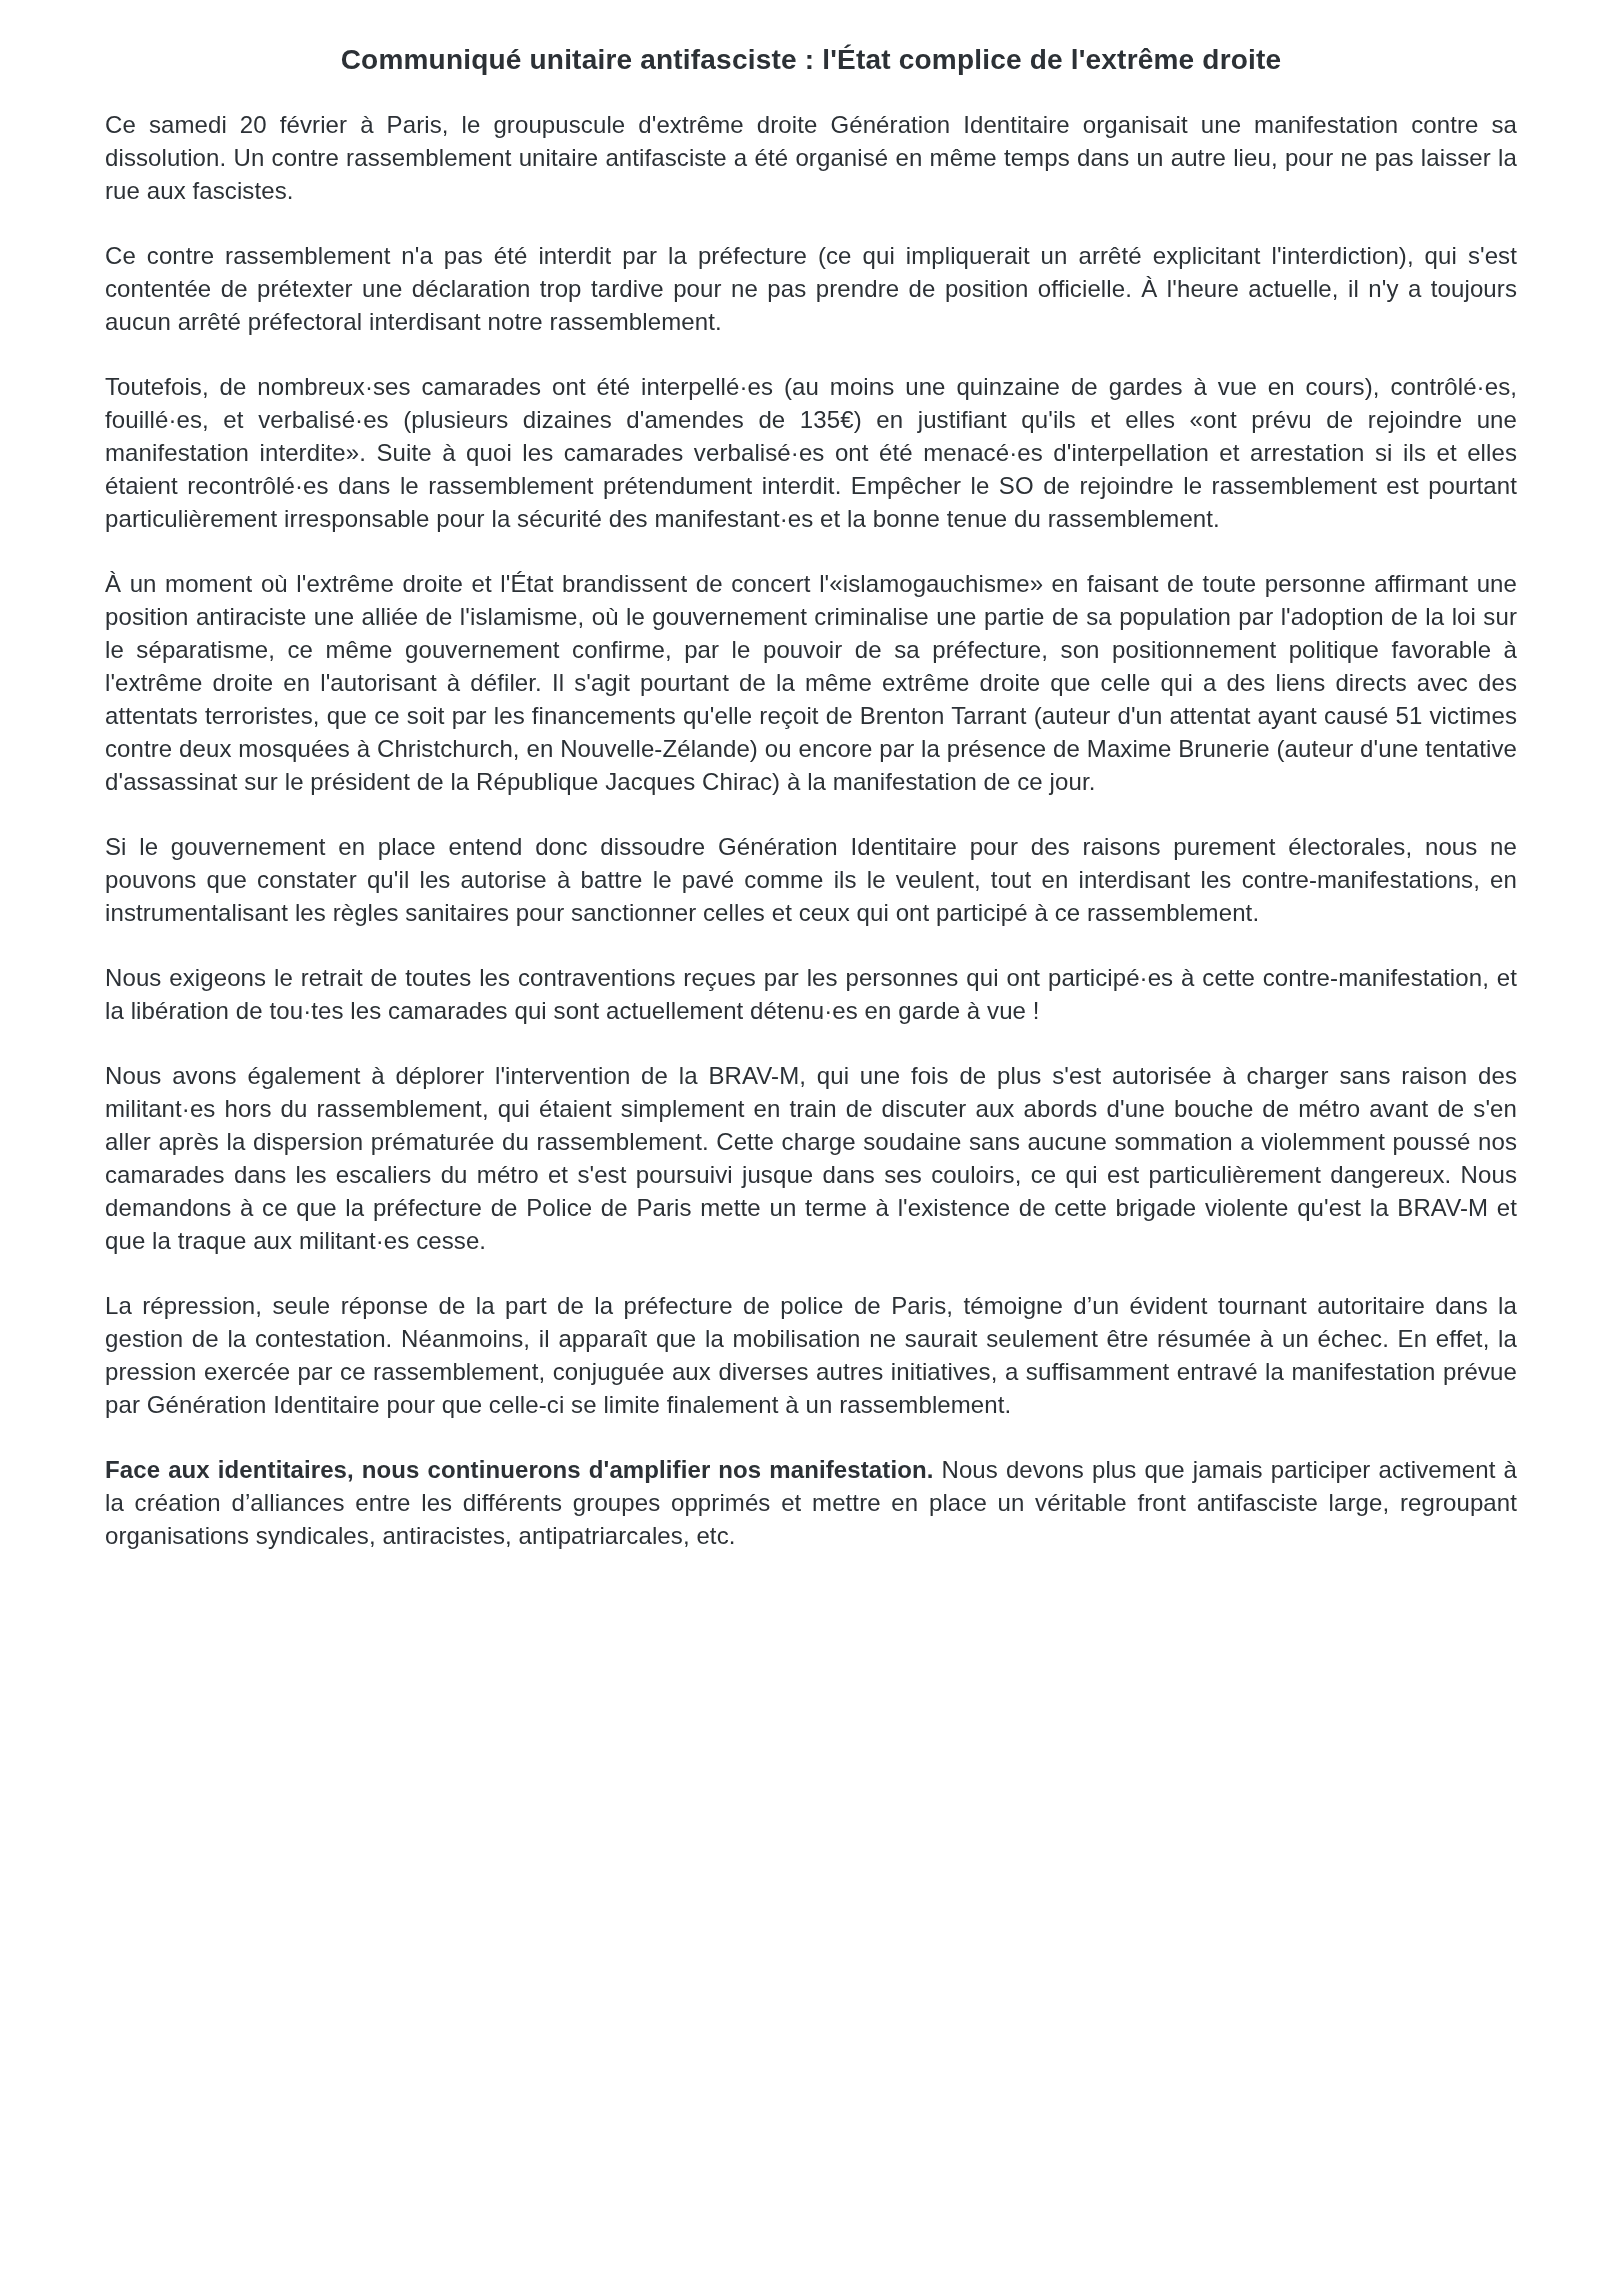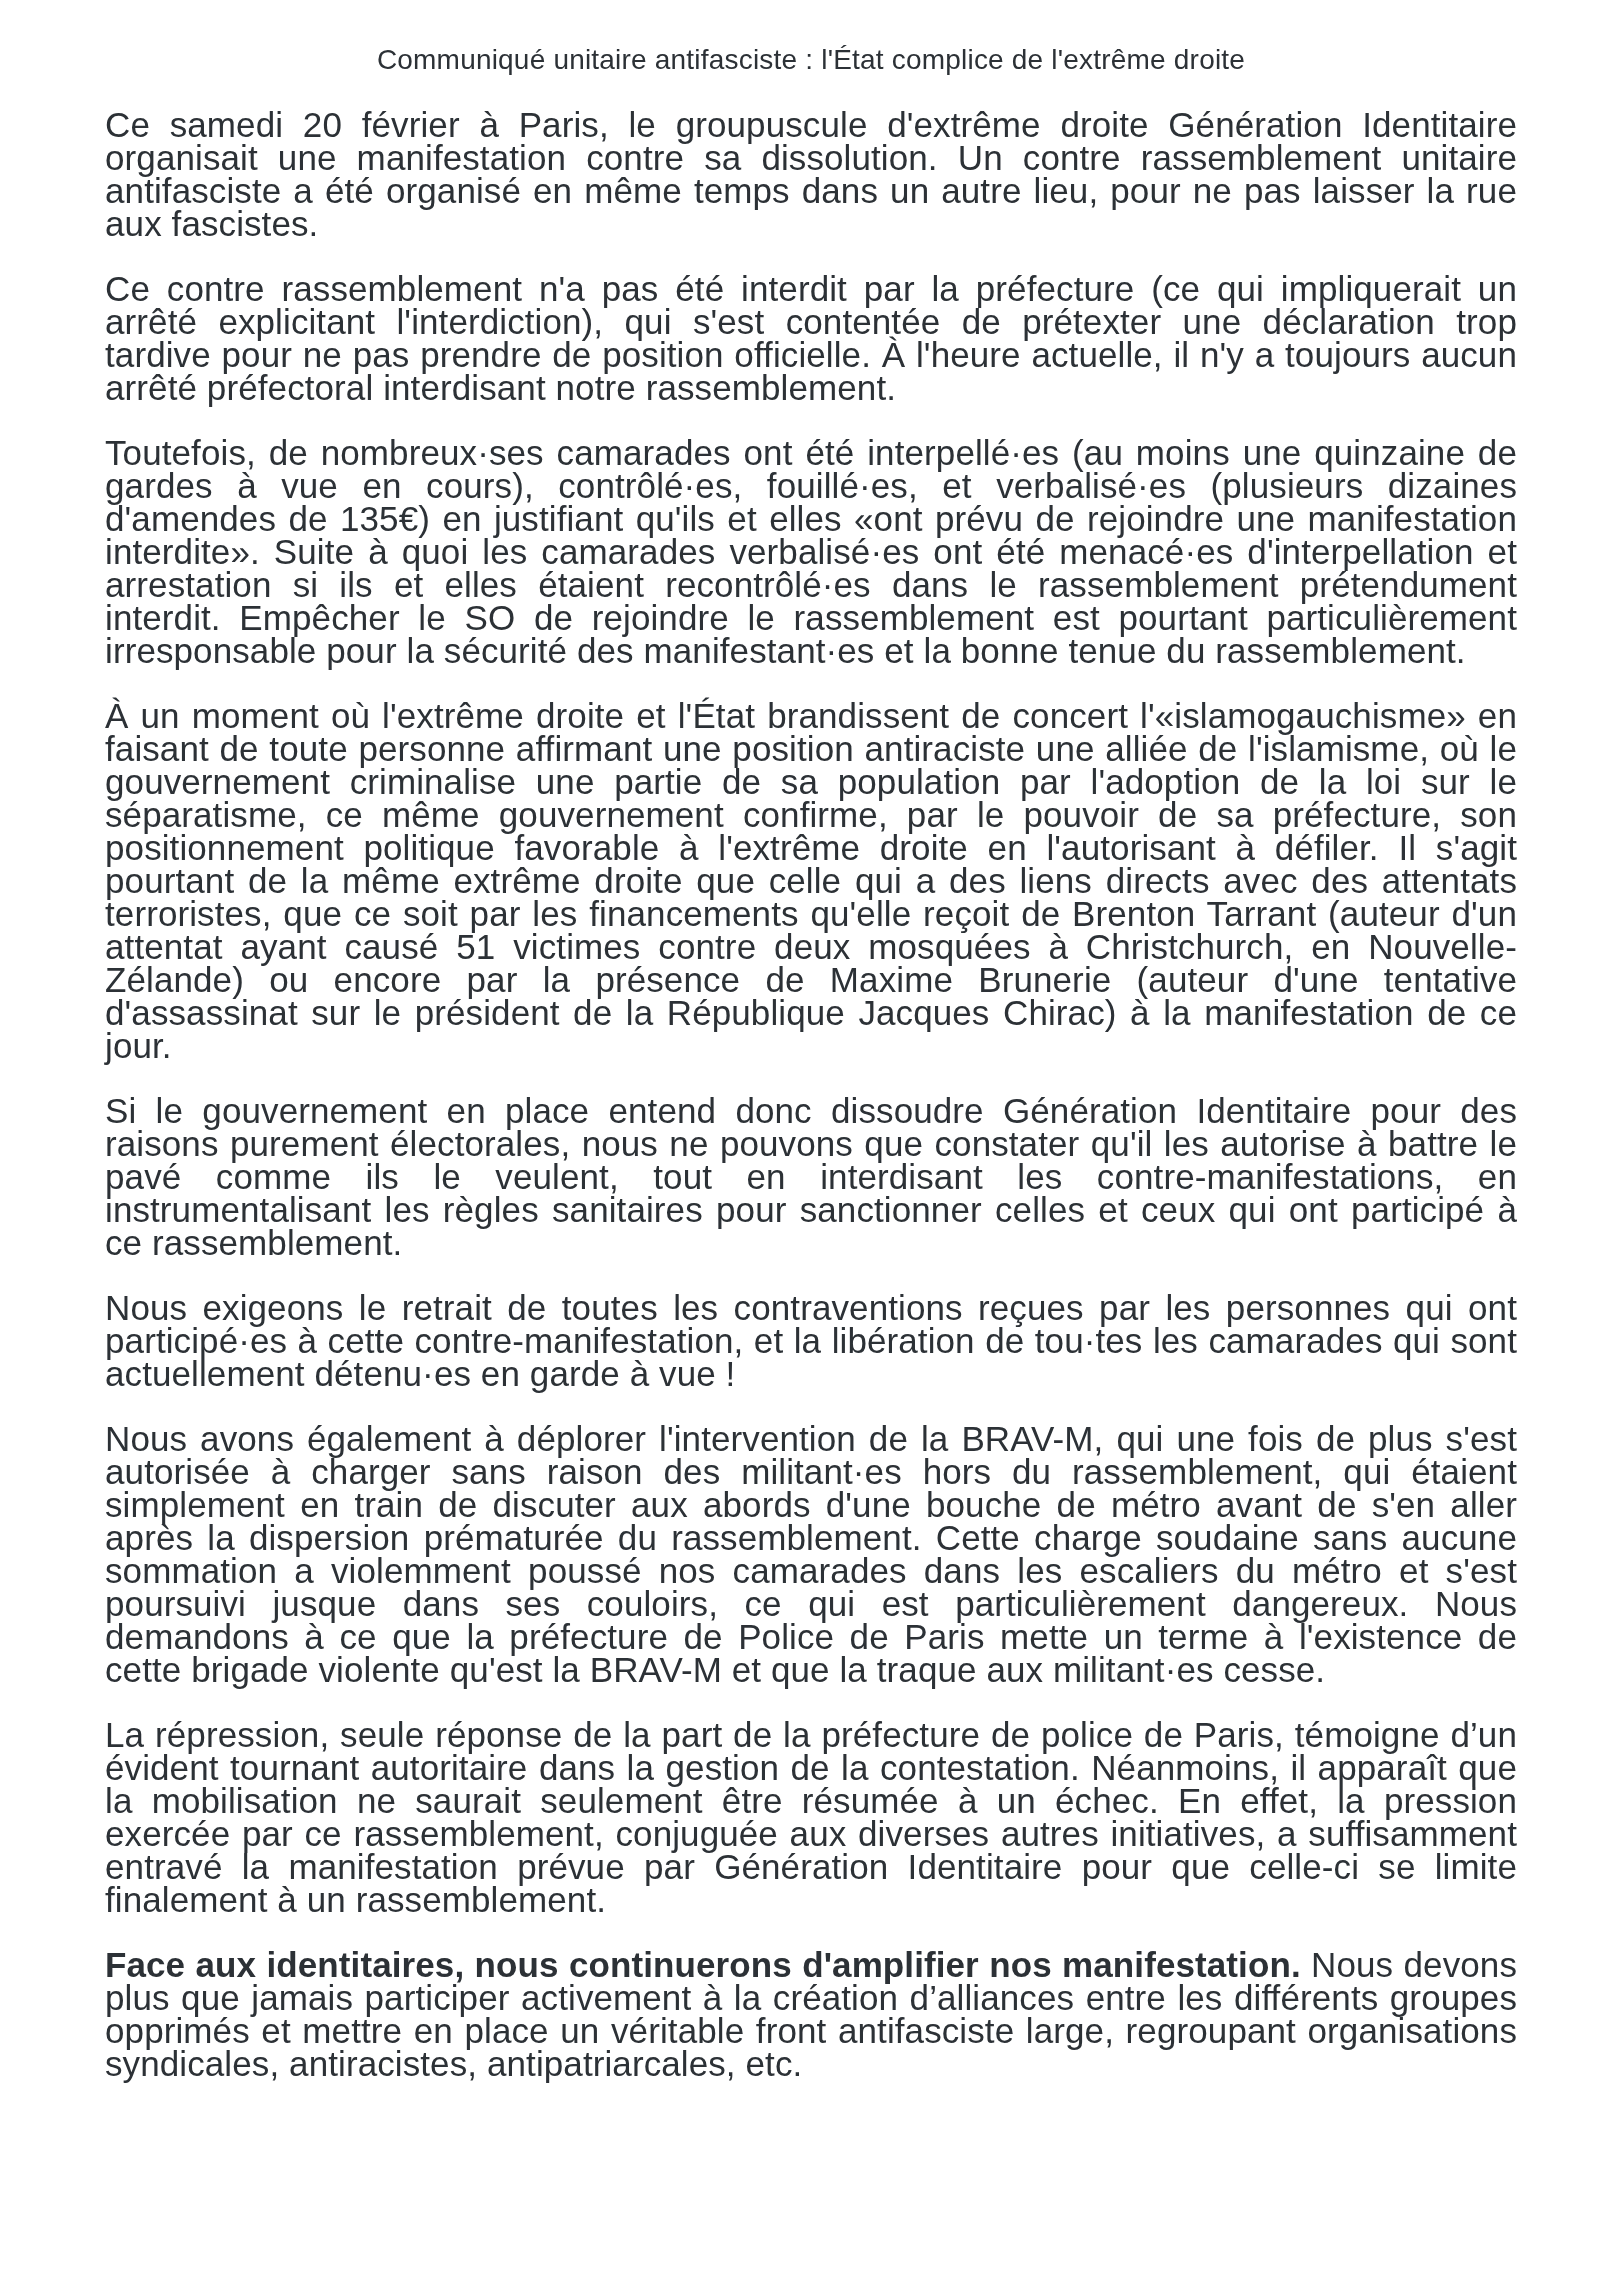--- a/index.html
+++ b/index.html
@@ -14,27 +14,27 @@
     color: #2c3136;
   }
   .page {
     width: 1412px;
     margin: 0 auto;
     padding-top: 43px;
   }
   .doc-title {
     font-size: 28px;
     line-height: 33px;
-    font-weight: normal;
+    font-weight: bold;
     text-align: center;
     margin: 0 0 18px 0;
     letter-spacing: 0.2px;
   }
   .para {
-    font-size: 35px;
+    font-size: 24px;
     line-height: 33px;
     text-align: justify;
     margin: 32px 0;
     letter-spacing: 0.1px;
   }
   .para.bold { font-weight: normal; }
   .para.italic { font-style: italic; }
   .lead-bold { font-weight: bold; }
 </style>
 </head>

